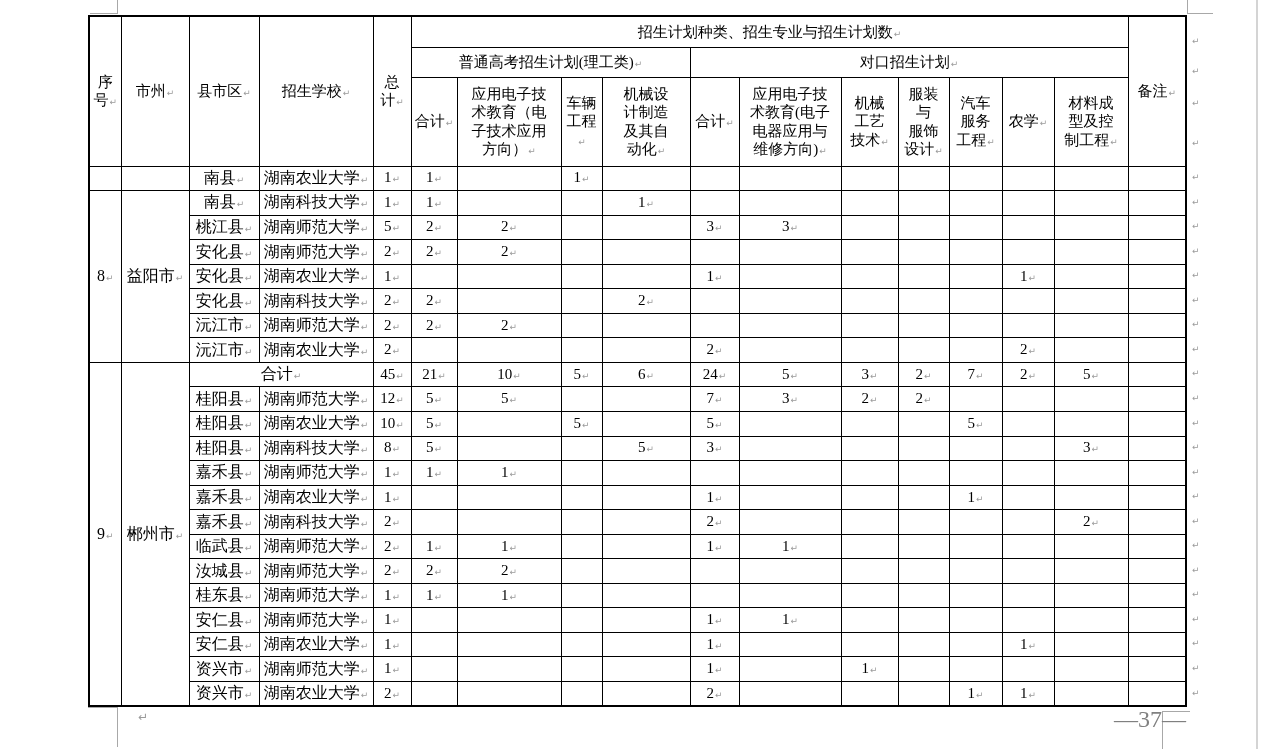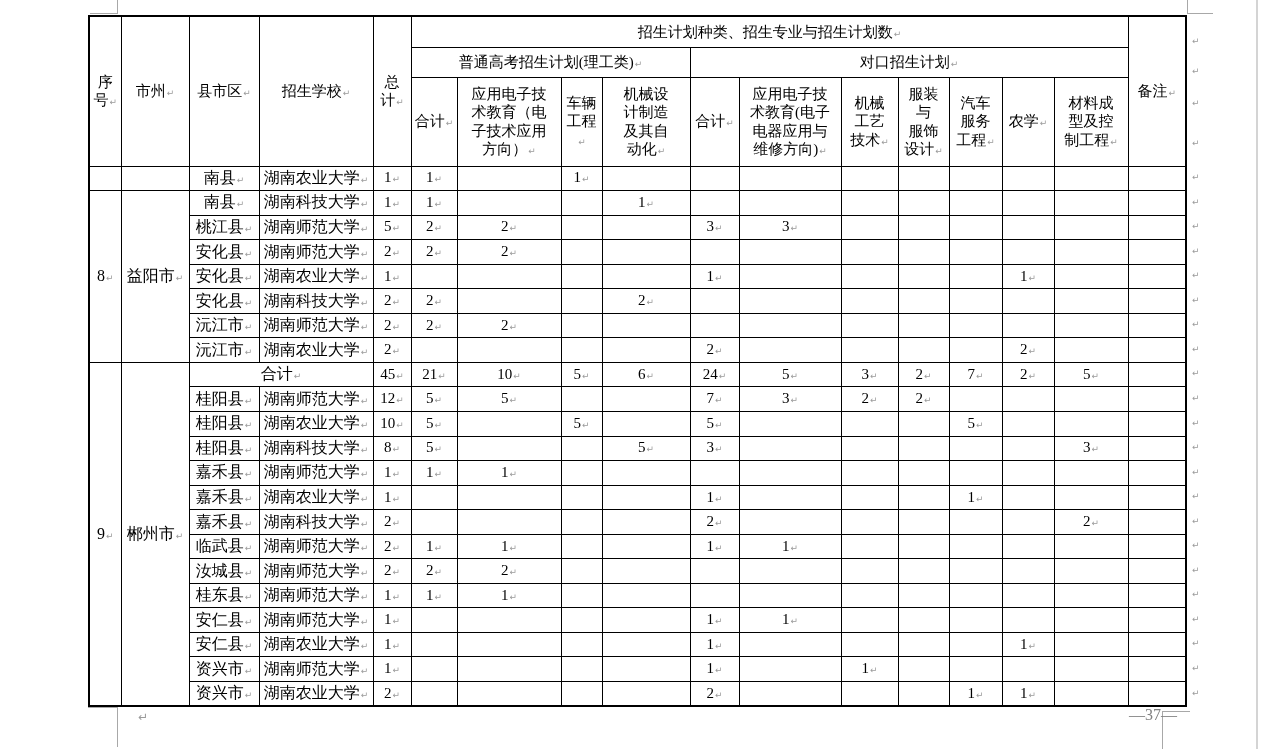--- a/index.html
+++ b/index.html
@@ -31,21 +31,21 @@
     font-family:"DejaVu Sans",sans-serif; vertical-align:baseline;
   }
   .row-mark {
     position:absolute; color:#9b9b9b; font-size:9px;
     font-family:"DejaVu Sans",sans-serif;
   }
   .below-pm { position:absolute; left:138px; top:710px; color:#9b9b9b; font-size:12px;
     font-family:"DejaVu Sans",sans-serif; }
   .page-number {
     position:absolute; left:1096px; top:706px; width:90px;
-    color:#808080; font-size:16px; text-align:center; letter-spacing:0px;margin-left:12px;
+    color:#808080; font-size:24px; text-align:right; letter-spacing:0px;
   }
   .gline { position:absolute; background:#a8a8a8; }
   .window-edge { position:absolute; left:1256px; top:0; width:2px; height:749px; background:#d4d4d4; }
 </style>
 </head>
 <body>
 
 <div class="page">
 
   <div class="gline" style="left:117px;top:0;width:1px;height:14px;"></div>

